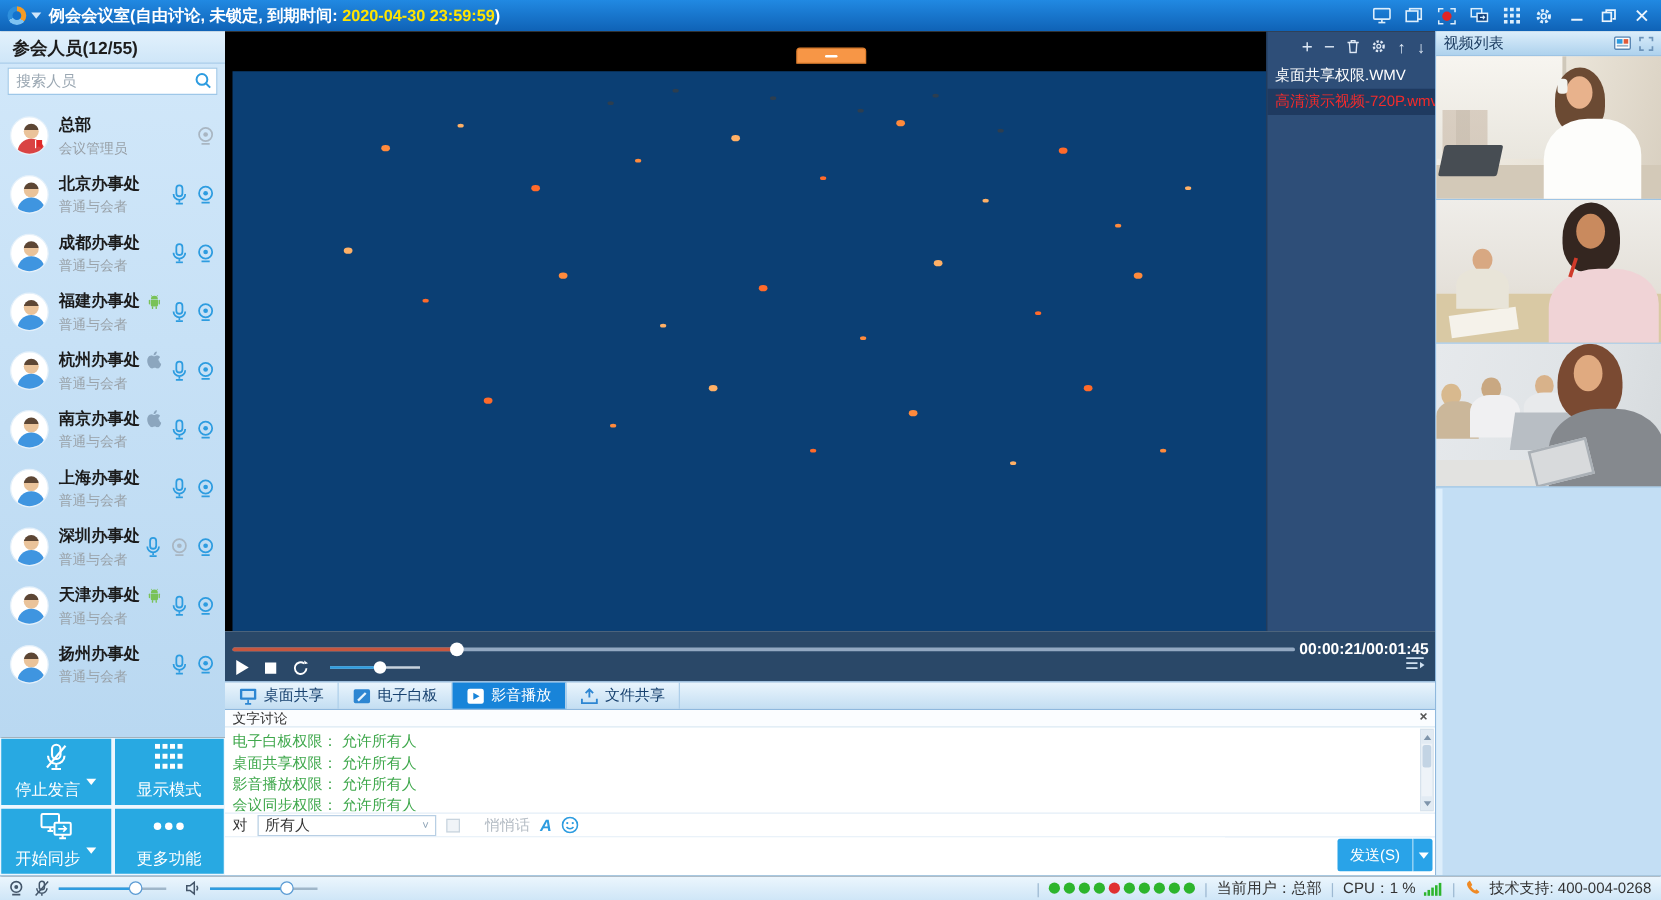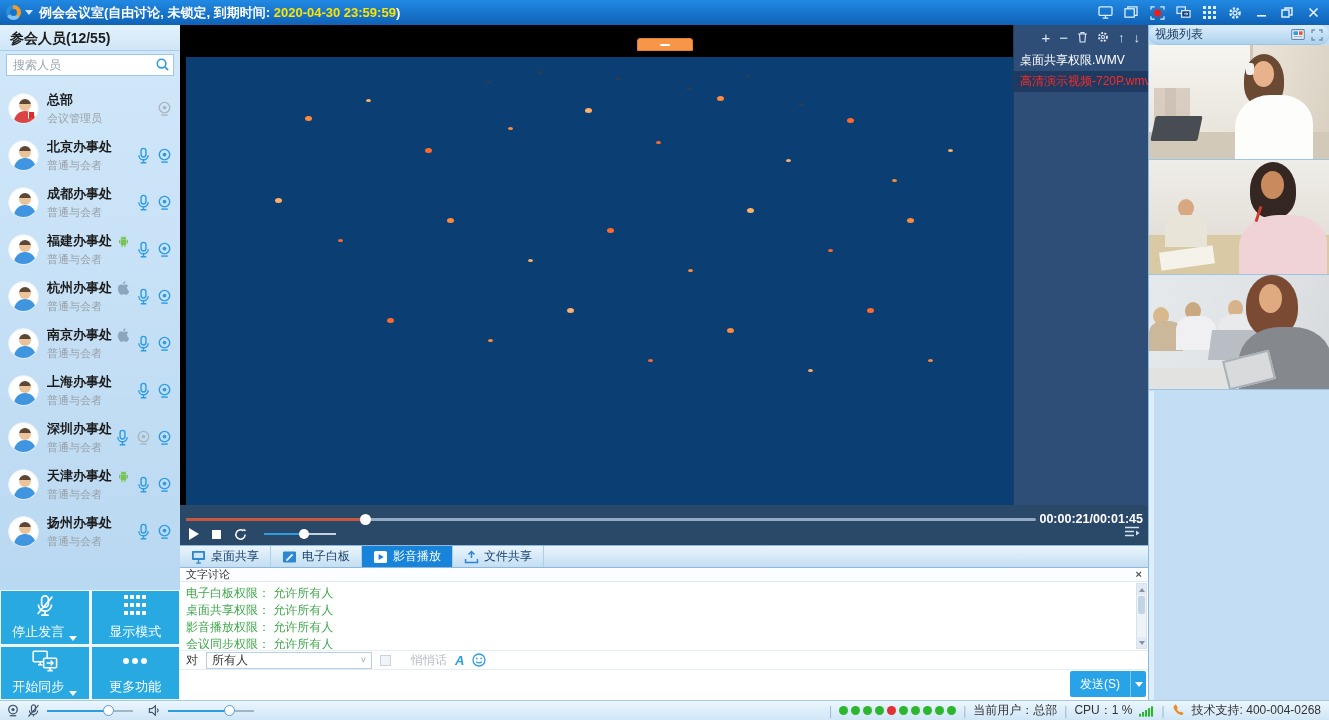--- a/index.html
+++ b/index.html
@@ -43,21 +43,21 @@
   .badge { margin-left:5px; display:flex; align-items:center; }
   .prole { font-size:11px; color:#99a1a8; margin-top:2px; }
   .picons { display:flex; align-items:center; gap:6px; }
   .picons span { display:flex; }
 
   
   .actions { position:absolute; left:0; top:590px; width:180px; height:110px; background:#eef7fe;
     display:grid; grid-template-columns:1fr 1fr; grid-template-rows:1fr 1fr; gap:3px; padding:1px; }
   .abtn { background:#28a9e2; color:#fff; display:flex; flex-direction:column; align-items:center; justify-content:center; gap:5px; cursor:pointer; }
   .abtn .ic { height:24px; display:flex; align-items:center; }
-  .abtn .lbl-row { display:flex; align-items:flex-end; gap:5px; font-size:13px; }
+  .abtn .lbl-row { display:flex; align-items:flex-start; gap:5px; font-size:13px; }
   .abtn .caret { width:0; height:0; border-left:4px solid transparent; border-right:4px solid transparent; border-top:5px solid #fff; }
 
   
   .center { position:absolute; left:180px; top:25px; width:968px; height:675px; background:#fff; }
   .stage { position:absolute; left:0; top:0; width:968px; height:480px; background:#000; overflow:hidden; }
   .reef { position:absolute; left:6px; top:32px; width:827px; height:448px;
     background:
       radial-gradient(ellipse 300px 230px at 14% 96%, #c03a20 0%, #a22e18 45%, rgba(160,46,24,0) 72%),
       radial-gradient(ellipse 260px 200px at 42% 102%, #d8492b 0%, #b93a20 40%, rgba(185,58,32,0) 70%),
       radial-gradient(ellipse 180px 150px at 63% 100%, #3a7a4a 0%, rgba(58,122,74,0) 65%),
@@ -118,37 +118,37 @@
   .chat-msgs { position:absolute; left:0; top:15px; width:956px; height:66px; overflow:hidden; padding:2px 0 0 6px; }
   .chat-msg { font-size:12px; color:#3fa84c; line-height:17px; }
   .chat-scroll { position:absolute; right:1px; top:15px; width:11px; height:66px; background:#eef3f8; border:1px solid #d7e2ec; }
   .cs-btn { height:11px; display:flex; align-items:center; justify-content:center; background:#e2ebf3; cursor:pointer; }
   .cs-up::after { content:""; border-left:3px solid transparent; border-right:3px solid transparent; border-bottom:4px solid #7f95ab; }
   .cs-dn { position:absolute; bottom:0; left:0; right:0; }
   .cs-dn::after { content:""; border-left:3px solid transparent; border-right:3px solid transparent; border-top:4px solid #7f95ab; }
   .cs-thumb { position:absolute; top:12px; left:1px; width:7px; height:18px; background:#c3d4e4; border-radius:2px; cursor:pointer; }
   .chat-toolbar { position:absolute; left:0; top:82px; width:968px; height:19px; display:flex; align-items:center; gap:8px; padding:0 6px; border-top:1px solid #e4eef7; }
   .to-label { font-size:12px; color:#333; }
-  .to-select { width:166px; height:17px; border:1px solid #b8cfe4; background:#fff; font-size:12px; color:#333; display:flex; align-items:center; justify-content:space-between; padding:0 5px; cursor:pointer; }
+  .to-select { width:143px; height:17px; border:1px solid #b8cfe4; background:#fff; font-size:12px; color:#333; display:flex; align-items:center; justify-content:space-between; padding:0 5px; cursor:pointer; }
   .to-select .sel-caret { color:#8aa0b4; font-size:9px; }
   .whisper { display:flex; align-items:center; gap:20px; color:#b4bcc4; font-size:12px; }
   .wh-box { width:11px; height:11px; border:1px solid #c8d4de; background:#f0f4f8; }
   .font-ic { color:#2d9ce0; font-size:13px; font-weight:bold; font-style:italic; cursor:pointer; }
   .emoji-ic { cursor:pointer; display:flex; }
   .chat-input-area { position:absolute; left:0; top:101px; width:968px; height:31px; border-top:1px solid #e4eef7; }
   .chat-input { position:absolute; left:0; top:0; width:800px; height:30px; border:none; resize:none; outline:none; font-size:12px; padding:4px; }
   .send-wrap { position:absolute; right:2px; bottom:3px; display:flex; height:26px; cursor:pointer; }
   .send-btn { background:#29a3e8; color:#fff; font-size:12px; display:flex; align-items:center; padding:0 10px; border-radius:2px 0 0 2px; }
   .send-caret { background:#29a3e8; width:16px; display:flex; align-items:center; justify-content:center; border-left:1px solid #7ec9f2; border-radius:0 2px 2px 0; }
   .send-caret::after { content:""; border-left:4px solid transparent; border-right:4px solid transparent; border-top:5px solid #fff; }
 
   
   .rpanel { position:absolute; left:1148px; top:25px; width:181px; height:675px; background:#c3def4; border-left:1px solid #8fb8dd; }
   .rp-header { height:20px; display:flex; align-items:center; justify-content:space-between; padding:0 6px;
-    background:linear-gradient(180deg,#dceefb,#aed2ed); border-bottom:1px solid #9ec4e4; font-size:12px; color:#1c3c60;border-radius:10px; }
+    background:linear-gradient(180deg,#dceefb,#aed2ed); border-bottom:1px solid #9ec4e4; font-size:12px; color:#1c3c60; }
   .rp-hicons { display:flex; gap:6px; align-items:center; }
   .rp-hicons span { cursor:pointer; display:flex; }
   .thumb { position:relative; width:180px; height:115px; overflow:hidden; border-bottom:1px solid #9ec4e4; }
   .thumb div { position:absolute; }
   
   .t1 { background:linear-gradient(105deg,#f2efe8 0%,#e9e3d7 55%,#d8cfc0 100%); }
   .t1 .window { left:0; top:0; width:58%; height:72%; background:linear-gradient(180deg,#f7f5f0,#e9e6de); border-right:3px solid #cfc8ba; }
   .t1 .city { left:3%; top:38%; width:20%; height:30%; background:linear-gradient(90deg,#c9b9a8 30%,#b8a896 31% 60%,#c9b9a8 61%); opacity:.6; }
   .t1 .desk { left:0; bottom:0; width:100%; height:24%; background:#d3c9b8; }
   .t1 .laptop { left:2%; bottom:16%; width:26%; height:22%; background:#474d53; transform:skewX(-12deg); border-radius:2px; }

